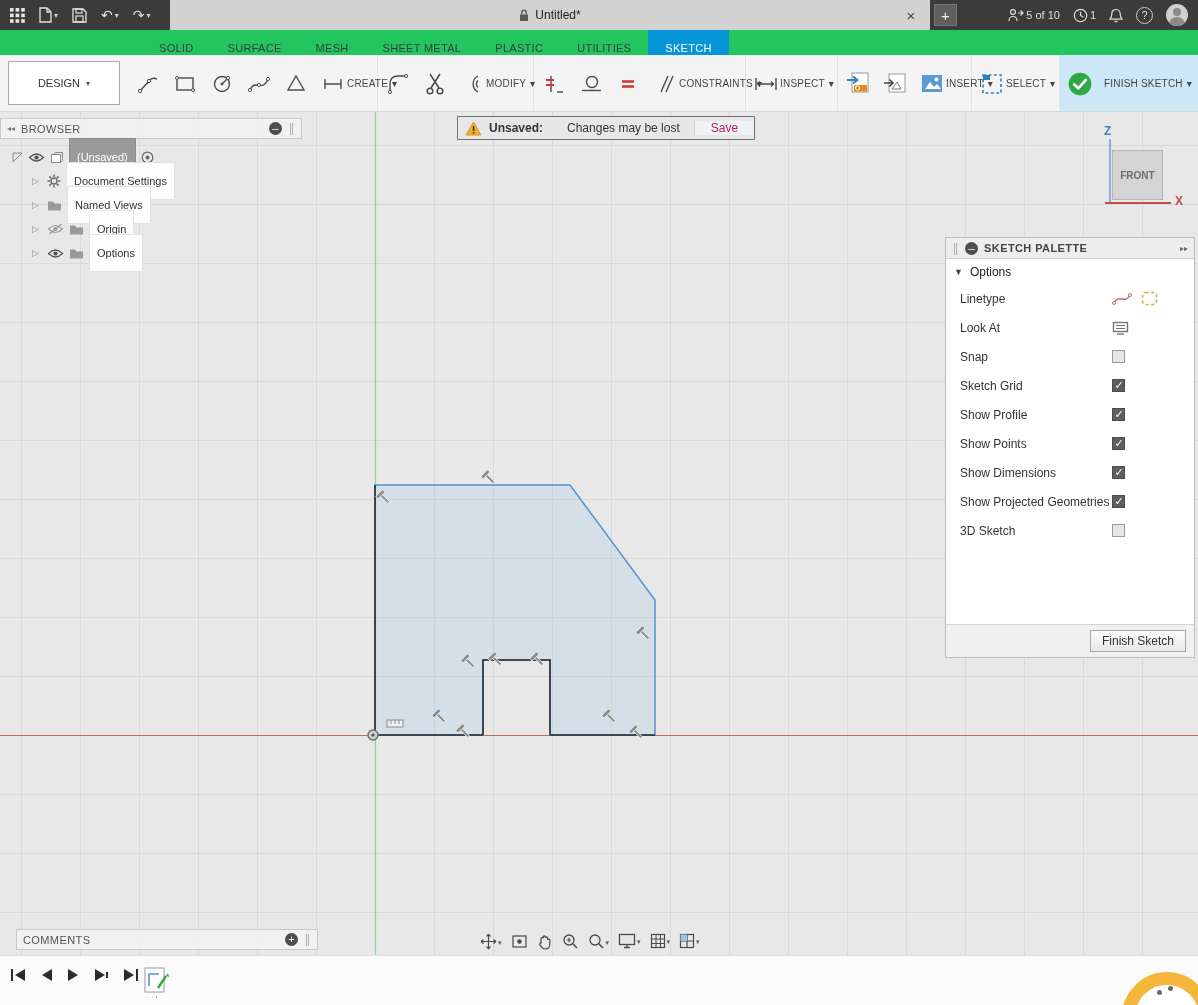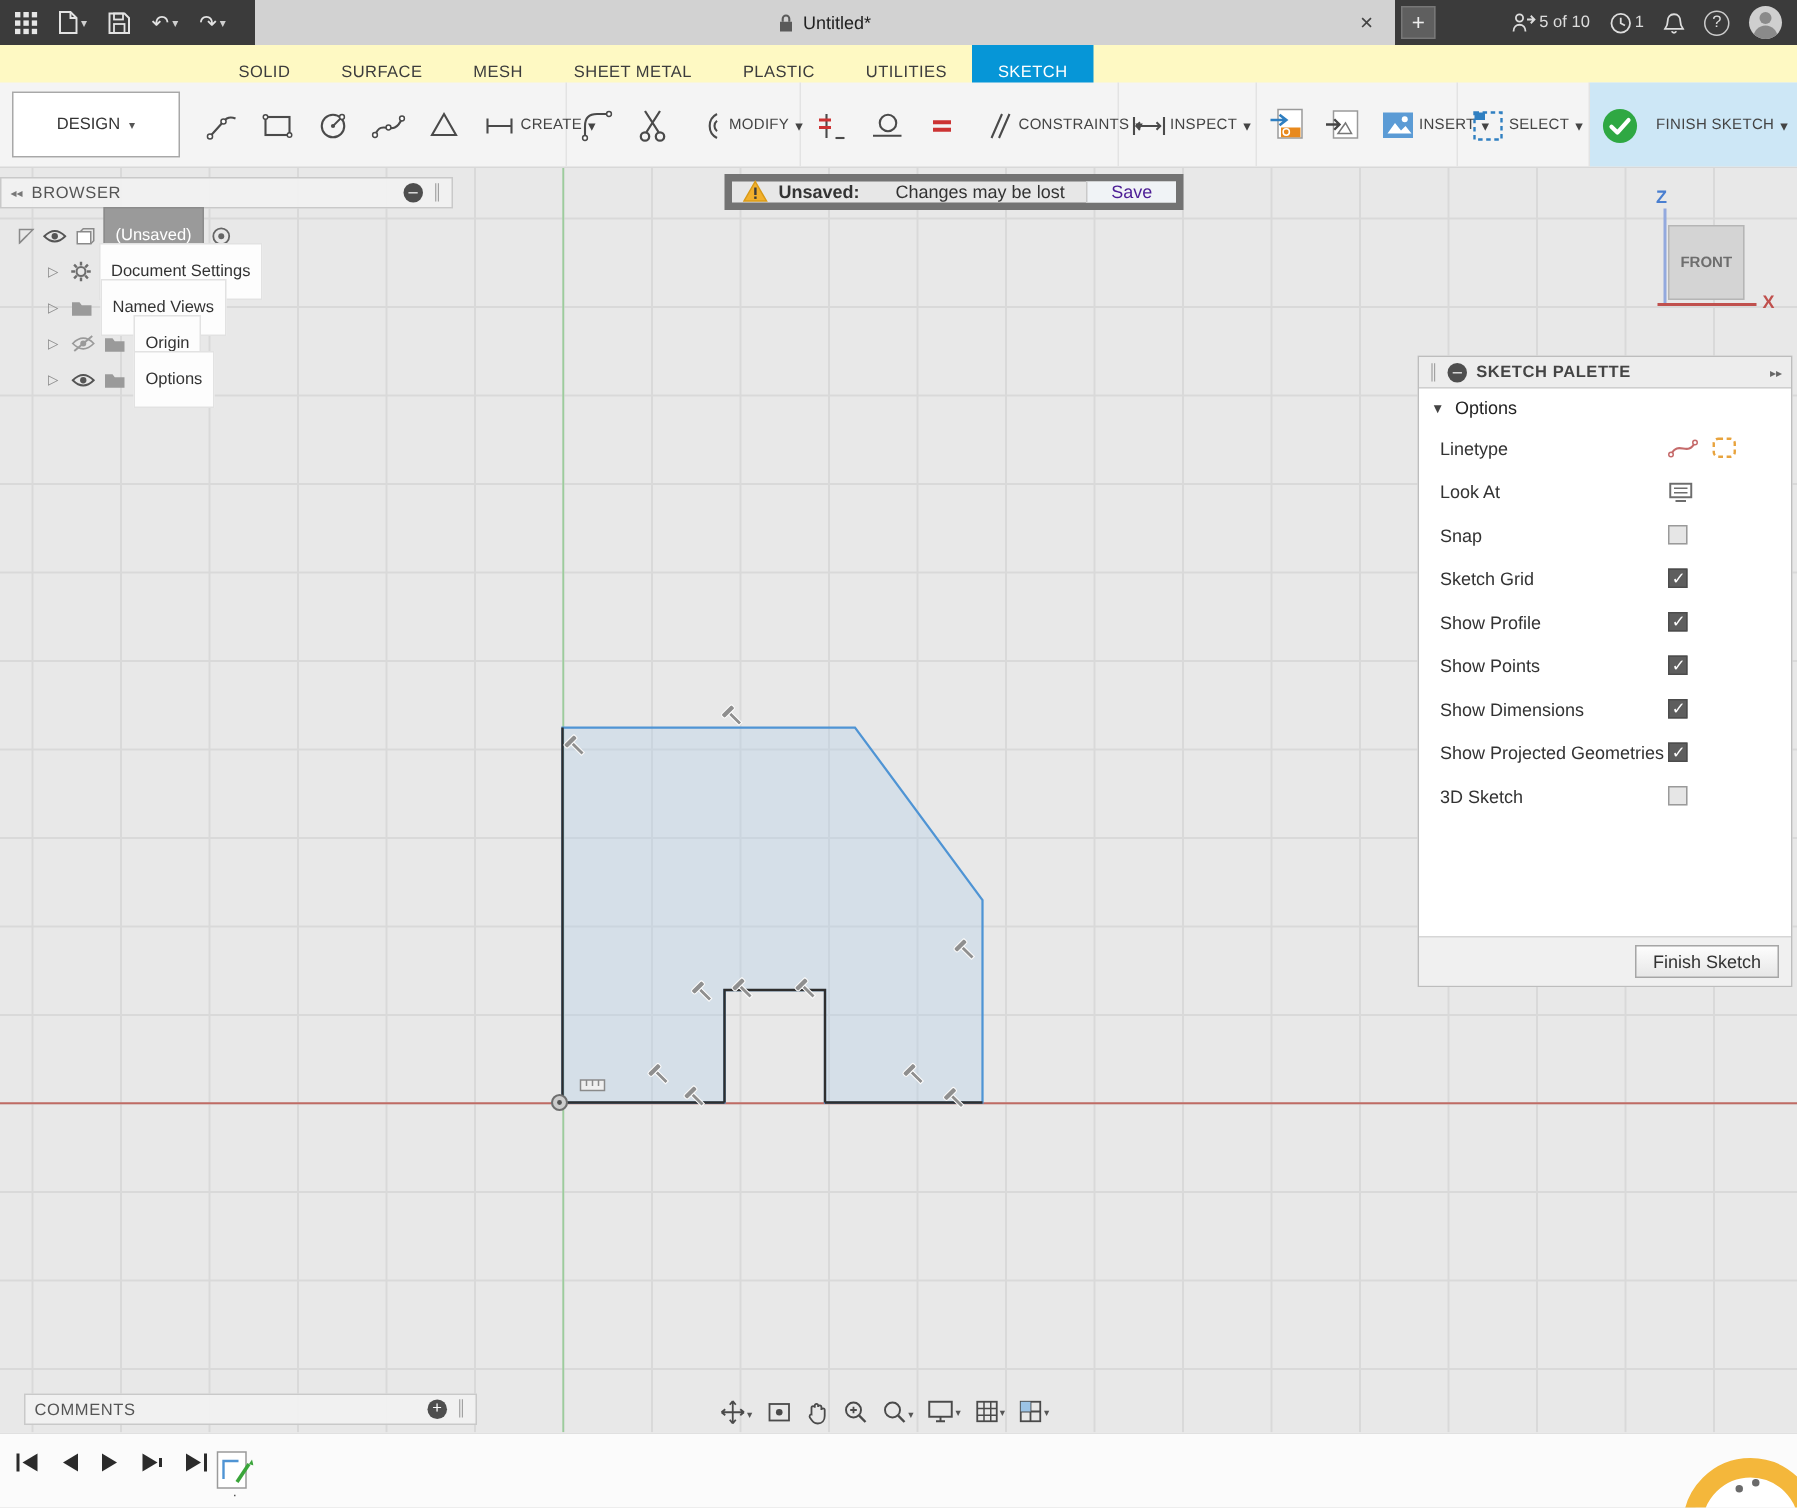--- a/index.html
+++ b/index.html
@@ -20,21 +20,21 @@
     color:#eee;font-size:15px;display:flex;align-items:center;justify-content:center;cursor:pointer}
   .tb-right{position:absolute;right:0;top:0;height:30px;display:flex;align-items:center;gap:13px;padding:0 10px;color:#ddd;font-size:11px}
   .badge-txt{color:#ddd;font-size:11px}
   .help-circle{width:17px;height:17px;border:1px solid #ccc;border-radius:50%;display:flex;align-items:center;
     justify-content:center;font-size:11px;color:#ddd;cursor:pointer}
   .avatar{width:22px;height:22px;border-radius:50%;background:#cfcfcf;position:relative;overflow:hidden;cursor:pointer}
   .avatar::before{content:"";position:absolute;left:7px;top:4px;width:8px;height:8px;border-radius:50%;background:#8a8a8a}
   .avatar::after{content:"";position:absolute;left:3px;top:13px;width:16px;height:10px;border-radius:8px 8px 0 0;background:#8a8a8a}
 
   
-  .ribbon-tabs{position:absolute;top:30px;left:0;width:1198px;height:36px;background:#fef9c3;display:flex;
+  .ribbon-tabs{position:absolute;top:30px;left:0;width:1198px;height:36px;background:#22c55e;display:flex;
     align-items:stretch;padding-left:142px;z-index:35;border-bottom:1px solid #e2e2e2}
   .rtab{padding:0 17px;font-size:11px;color:#3c3c3c;display:flex;align-items:center;cursor:pointer;letter-spacing:.3px}
   .rtab.active{background:#0696d7;color:#fff}
 
   
   .toolbar{position:absolute;top:55px;left:0;width:1198px;height:57px;background:#f4f4f4;
     border-bottom:1px solid #d8d8d8;display:flex;z-index:35}
   .design-btn{margin:6px 8px;width:112px;height:44px;background:#fff;border:1px solid #a8a8a8;display:flex;
     align-items:center;justify-content:center;font-size:11px;color:#333;gap:6px;cursor:pointer}
   .tgroup{display:flex;flex-direction:row;align-items:center;justify-content:space-between;
@@ -47,27 +47,27 @@
   .w-insert{width:134px}.w-select{width:88px}.w-finish{width:138px}
 
   
   .canvas{position:absolute;top:112px;left:0;width:1198px;height:843px;background-color:#e8e8e8;
     background-image:linear-gradient(to right,#d9d9d9 1px,transparent 1px),
                      linear-gradient(to bottom,#d9d9d9 1px,transparent 1px);
     background-size:59px 59px;background-position:21px 33px;z-index:1}
   .canvas svg{position:absolute;left:0;top:0}
 
   
-  .warnbar{position:absolute;left:483px;top:116px;height:24px;display:flex;z-index:12;border:5px solid #737373;
-    background:#e7e7e7;align-items:flex-end;font-size:12px;color:#333}
+  .warnbar{position:absolute;left:457px;top:116px;height:24px;display:flex;z-index:12;border:1px solid #737373;
+    background:#e7e7e7;align-items:center;font-size:12px;color:#333}
   .w-ic{display:flex;align-items:center;padding:0 7px}
   .w-label{display:flex;align-items:center;font-weight:bold;padding-right:10px}
   .w-msg{display:flex;align-items:center;padding:0 14px}
   .w-save{display:flex;align-items:center;padding:0 16px;background:#f0f3f6;border-left:1px solid #c9c9c9;
-    color:#4c1d95;cursor:pointer}
+    color:#be185d;cursor:pointer}
 
   
   .viewcube{position:absolute;left:1100px;top:124px;width:96px;height:88px;z-index:6}
   .vc-z{position:absolute;left:4px;top:0;color:#4a7fd0;font-size:12px;font-weight:bold}
   .vc-zline{position:absolute;left:9px;top:15px;width:2px;height:63px;background:#93a9de}
   .vc-face{position:absolute;left:12px;top:26px;width:51px;height:50px;background:#d4d4d4;border:1px solid #b5b5b5;
     display:flex;align-items:center;justify-content:center;font-size:10px;font-weight:bold;color:#6e6e6e;cursor:pointer}
   .vc-xline{position:absolute;left:5px;top:78px;width:66px;height:2px;background:#c0504d}
   .vc-x{position:absolute;left:75px;top:70px;color:#c0504d;font-size:12px;font-weight:bold}
 

